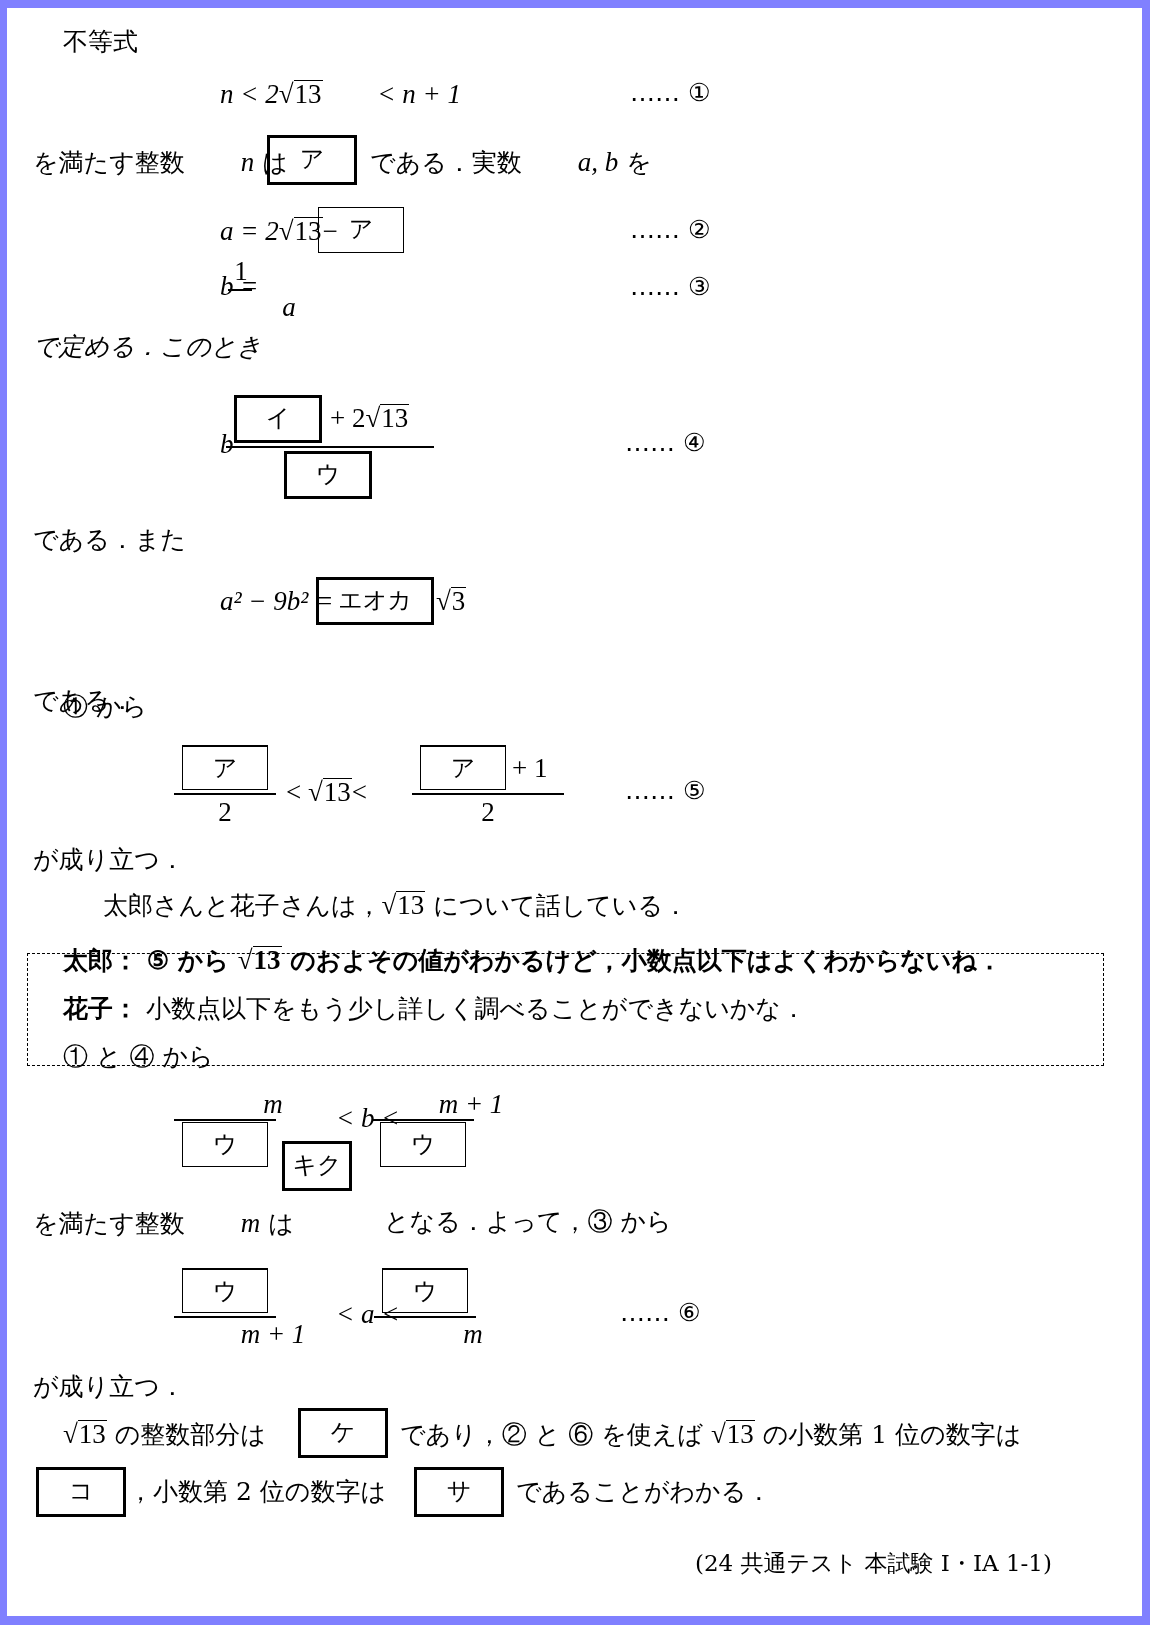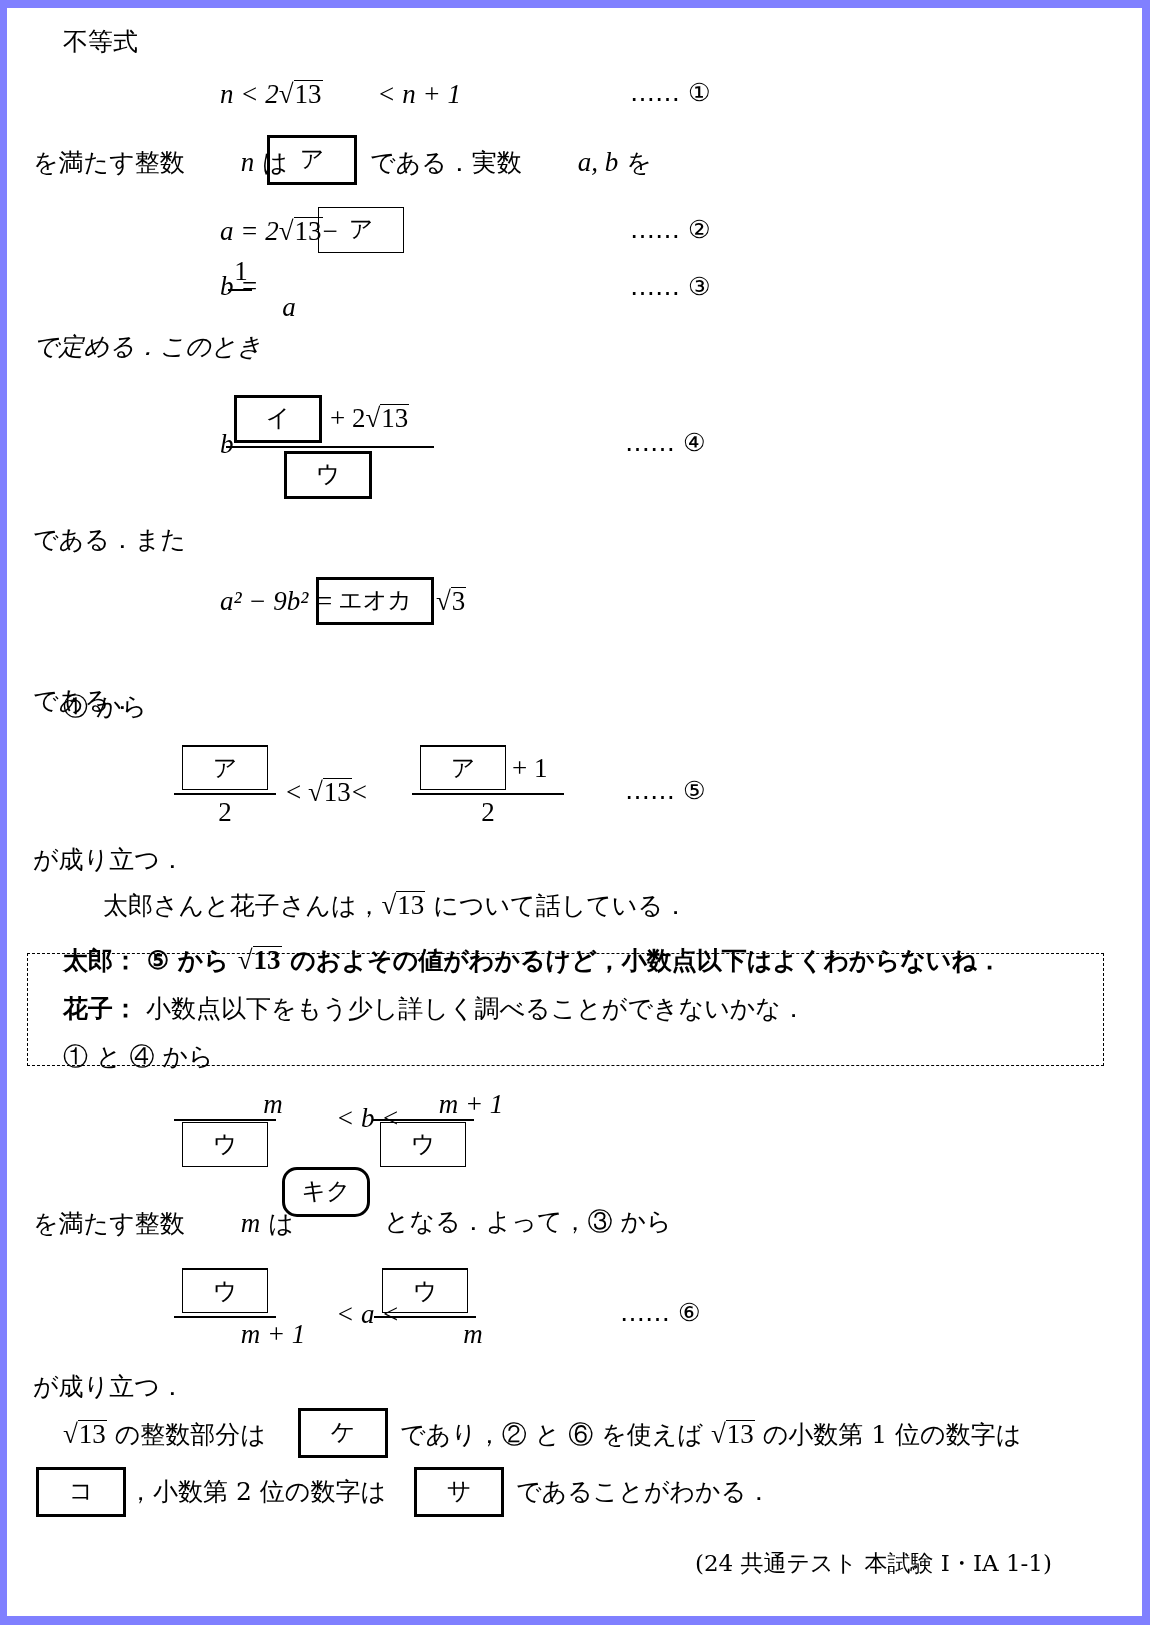--- a/index.html
+++ b/index.html
@@ -135,21 +135,21 @@
 <div class="abs math it" style="left:288px; top:1102px;">&lt; b &lt;</div>
 <div class="abs math it" style="left:372px; top:1088px; width:102px; text-align:center;">m + 1</div>
 <div class="abs" style="left:372px; top:1119px; width:102px; height:1.5px; background:#000;"></div>
 <div class="abs box" style="left:380px; top:1122px; width:86px; height:45px; line-height:42px;">ウ</div>
 
 <div class="abs jp" style="left:33px; top:1207px;">
   <span>を満たす整数</span>
   <span class="it math">m</span>
   <span>は</span>
 </div>
-<div class="abs box bold" style="left:282px; top:1167px; width:88px; height:50px; line-height:43px;border-radius:15px;">キク</div>
+<div class="abs box bold" style="left:282px; top:1141px; width:70px; height:50px; line-height:43px;">キク</div>
 <div class="abs jp" style="left:384px; top:1207px;">となる．よって，③ から</div>
 
 <div class="abs box" style="left:182px; top:1268px; width:86px; height:45px; line-height:42px; border-top-width:2px;">ウ</div>
 <div class="abs" style="left:174px; top:1316px; width:102px; height:1.5px; background:#000;"></div>
 <div class="abs math it" style="left:174px; top:1318px; width:102px; text-align:center;">m + 1</div>
 <div class="abs math it" style="left:288px; top:1298px;">&lt; a &lt;</div>
 <div class="abs box" style="left:382px; top:1268px; width:86px; height:45px; line-height:42px; border-top-width:2px;">ウ</div>
 <div class="abs" style="left:374px; top:1316px; width:102px; height:1.5px; background:#000;"></div>
 <div class="abs math it" style="left:374px; top:1318px; width:102px; text-align:center;">m</div>
 <div class="abs ref" style="left:620px; top:1298px;">…… ⑥</div>

